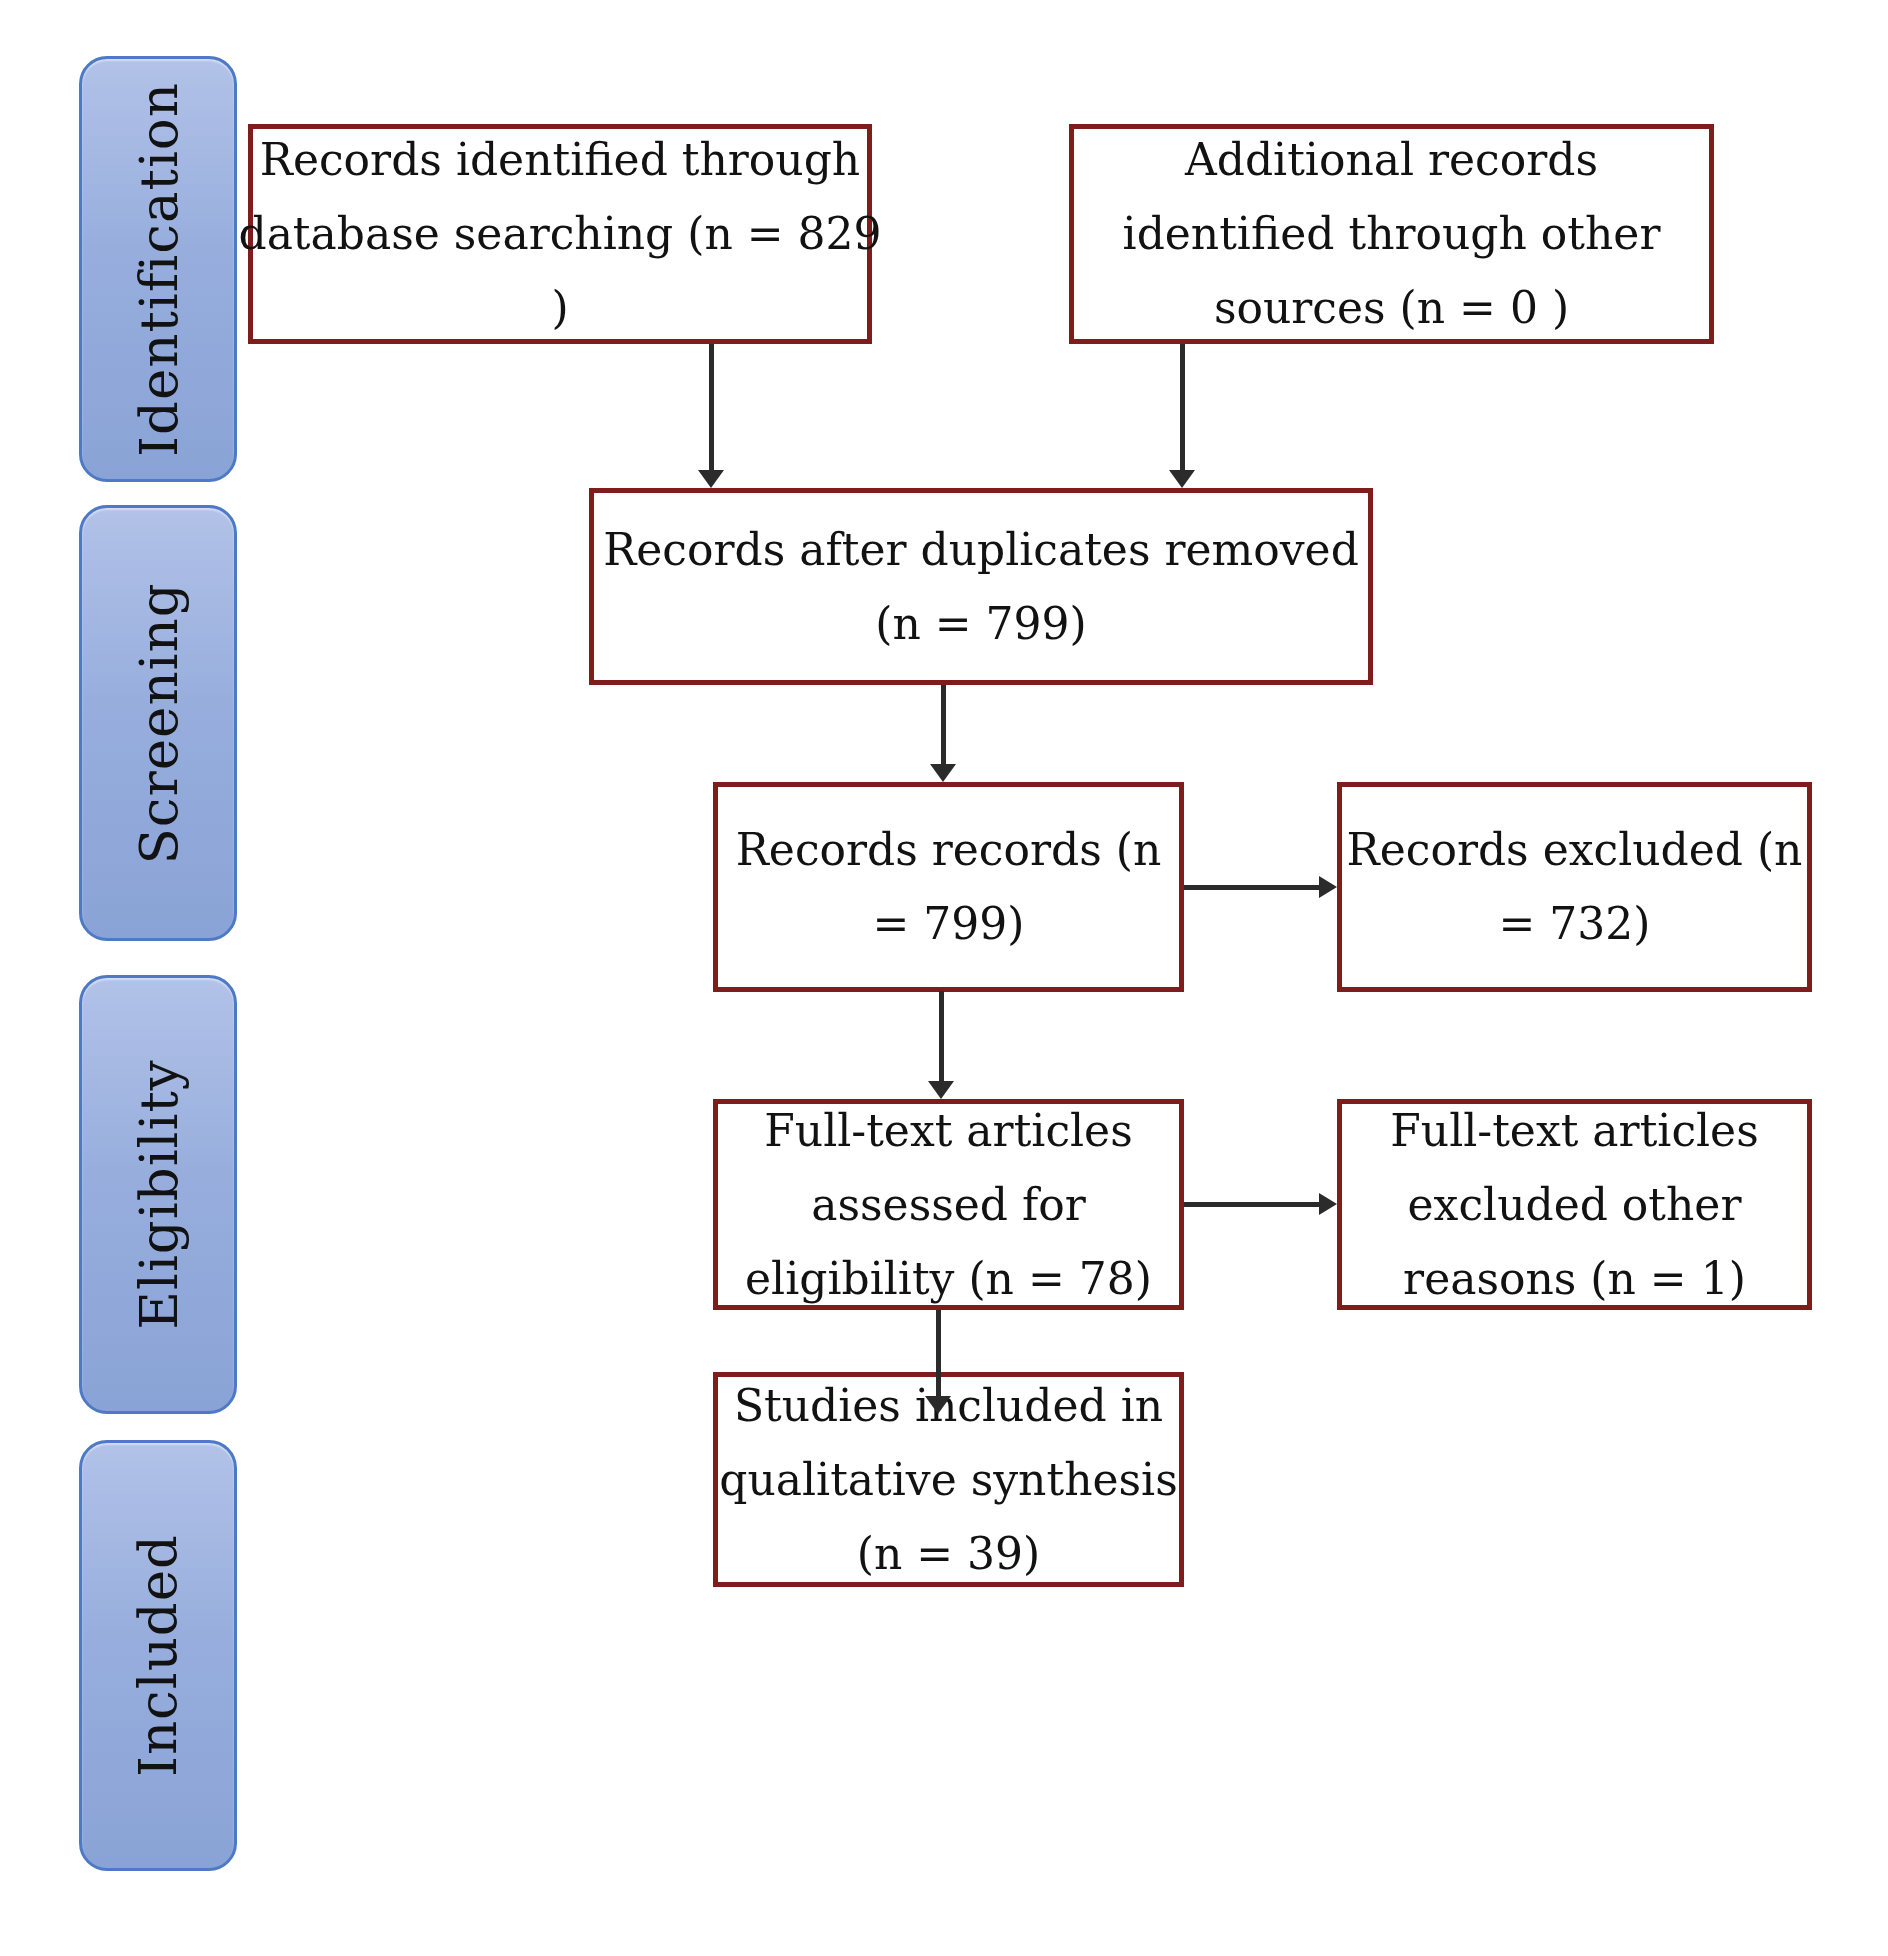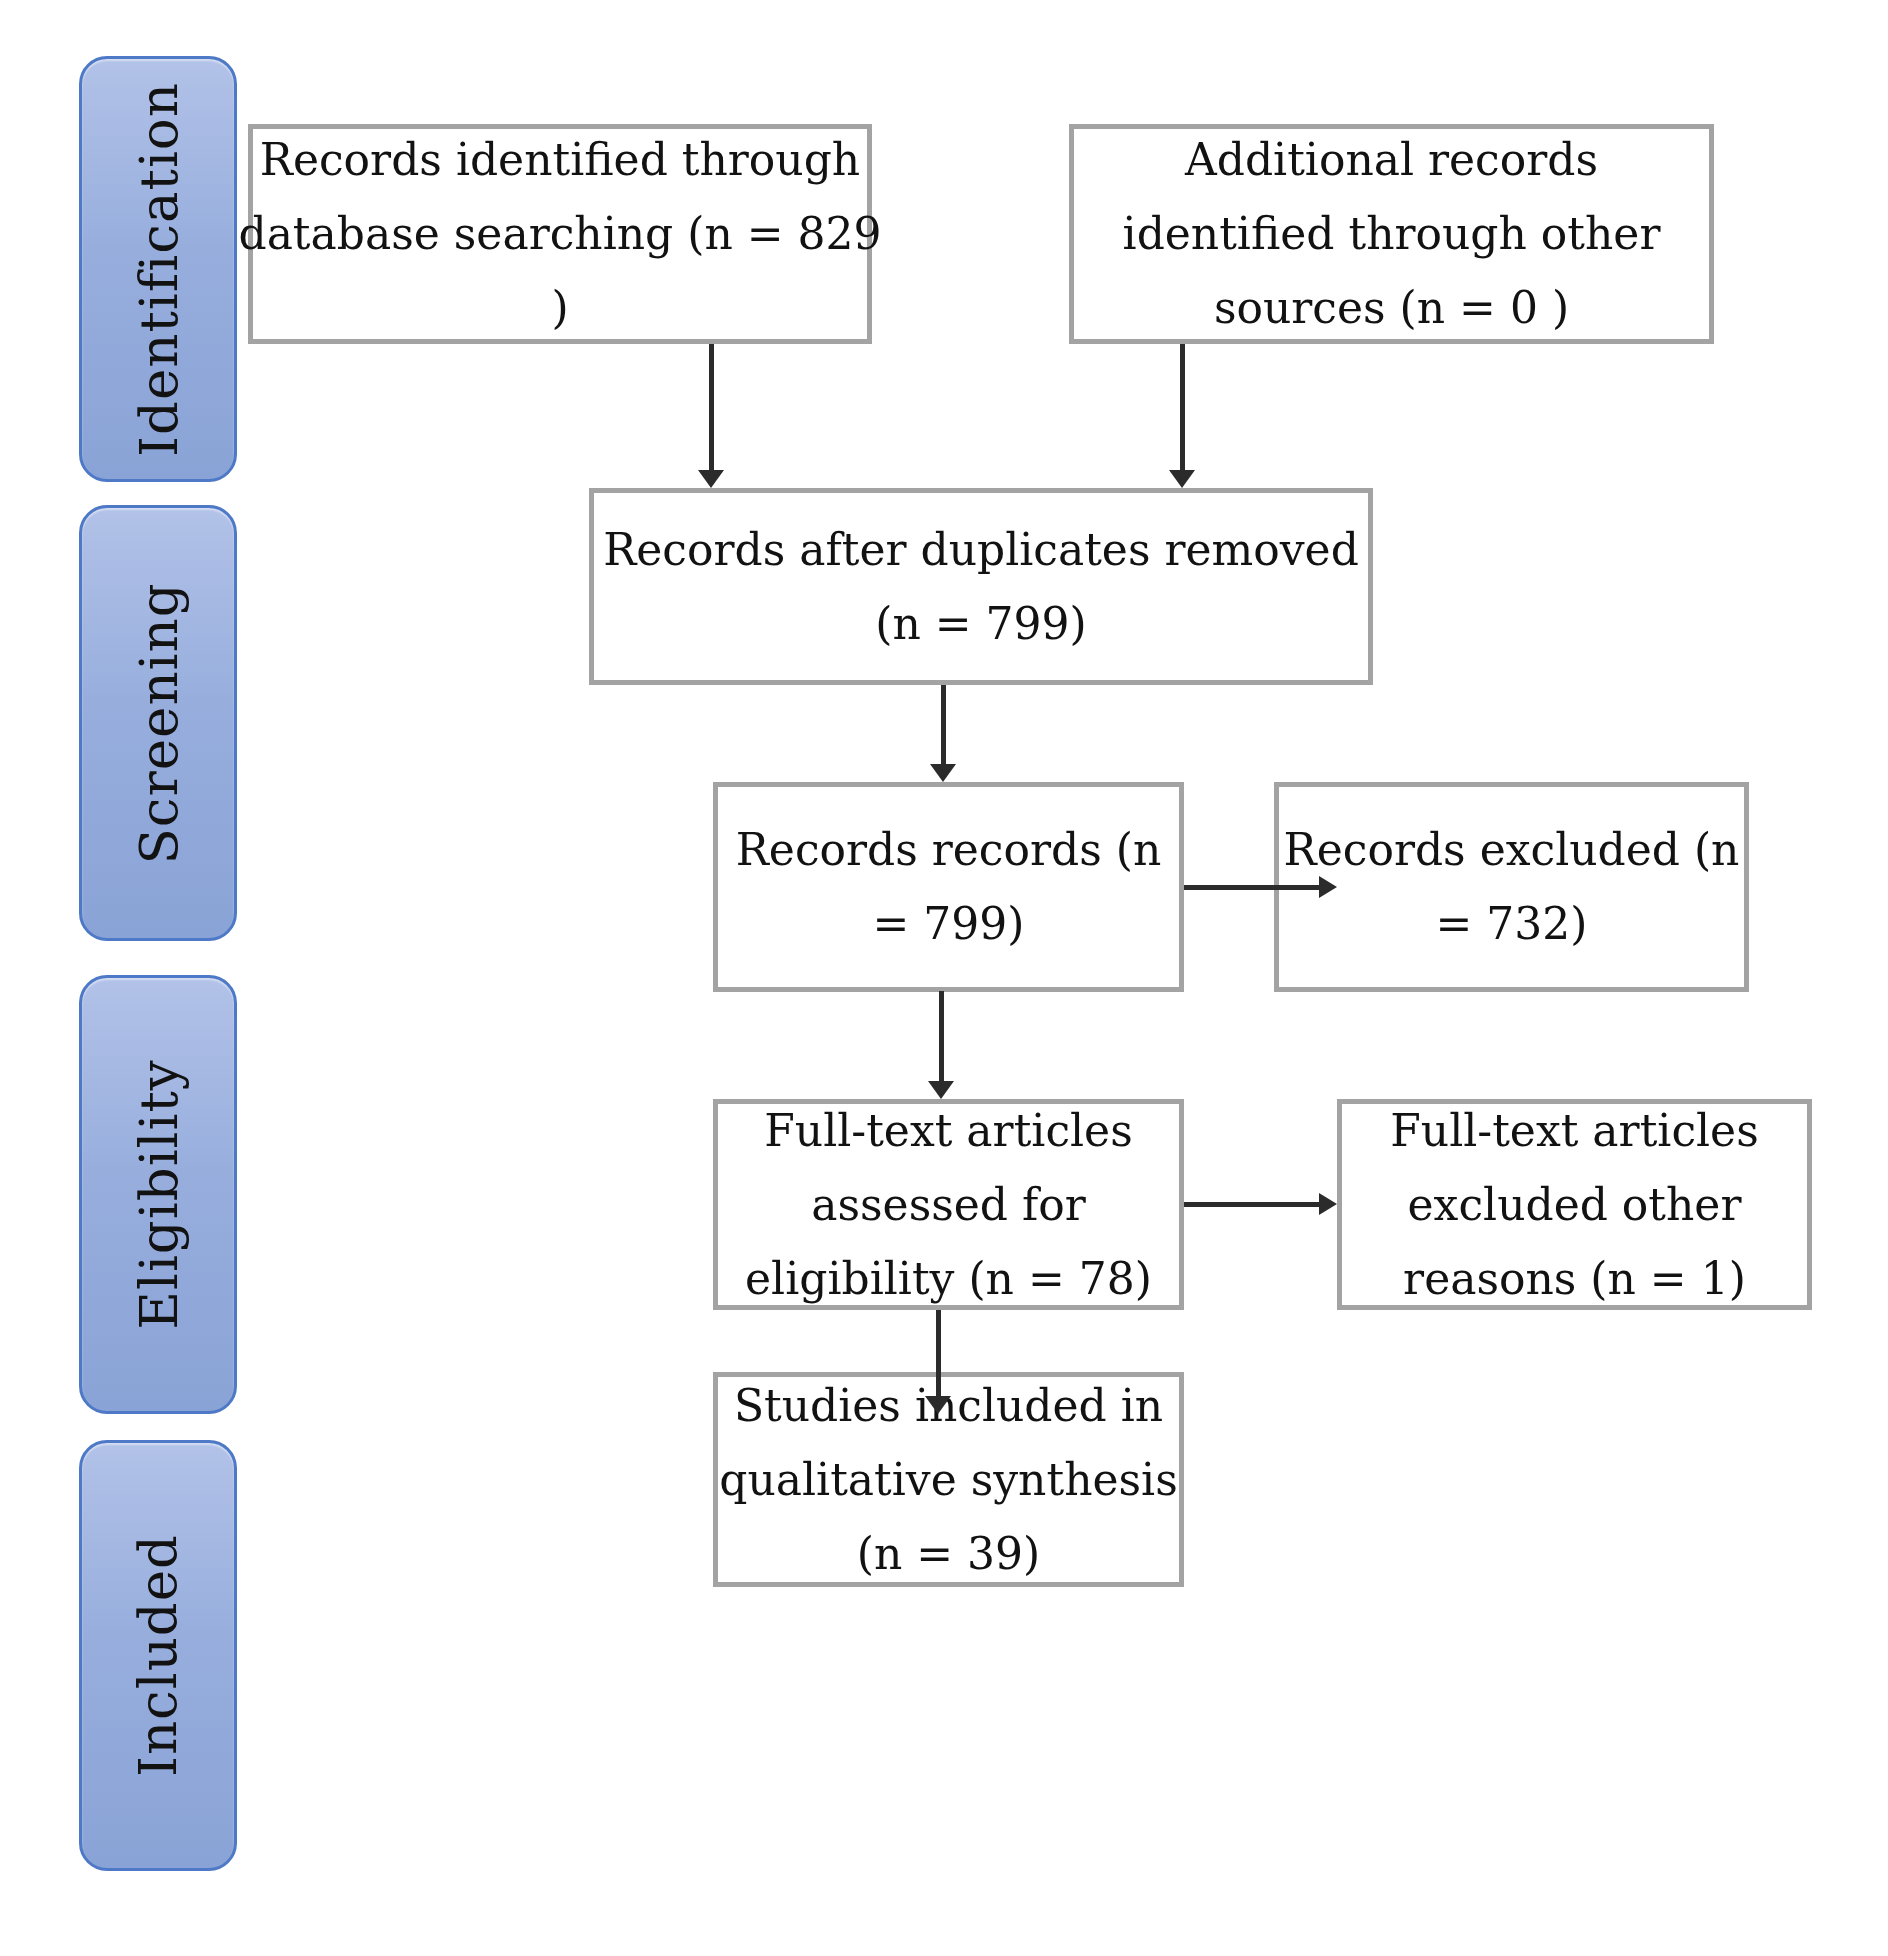--- a/index.html
+++ b/index.html
@@ -41,36 +41,36 @@
   .stage-identification { top: 56px;  height: 426px; }
   .stage-screening      { top: 505px; height: 436px; }
   .stage-eligibility    { top: 975px; height: 439px; }
   .stage-included       { top: 1440px; height: 431px; }
 
   
   .flowbox {
     position: absolute;
     box-sizing: border-box;
     background: #ffffff;
-    border: 5px solid #a3a3a3;
+    border: 5px solid #7f1d1d;
     display: flex;
     flex-direction: column;
     align-items: center;
     justify-content: center;
     text-align: center;
     font-size: 44px;
     line-height: 74px;
   }
   .flowbox span { display: block; white-space: nowrap; }
 
   .box-identified        { left: 248px;  top: 124px;  width: 624px; height: 220px; }
   .box-additional        { left: 1029px; top: 124px;  width: 645px; height: 220px; margin-left: 40px; }
   .box-deduplicated      { left: 557px;  top: 488px;  width: 784px; height: 197px; margin-left: 32px; }
   .box-screened          { left: 713px;  top: 782px;  width: 471px; height: 210px; }
-  .box-excluded          { left: 1274px; top: 782px;  width: 475px; height: 210px; }
+  .box-excluded          { left: 1337px; top: 782px;  width: 475px; height: 210px; }
   .box-fulltext-assessed { left: 713px;  top: 1099px; width: 471px; height: 211px; }
   .box-fulltext-excluded { left: 1337px; top: 1099px; width: 475px; height: 211px; }
   .box-included-studies  { left: 713px;  top: 1344px; width: 471px; height: 215px; margin-top: 28px; }
 
   
   .arrow-line {
     position: absolute;
     background: #2b2b2b;
   }
   .arrowhead-down {

